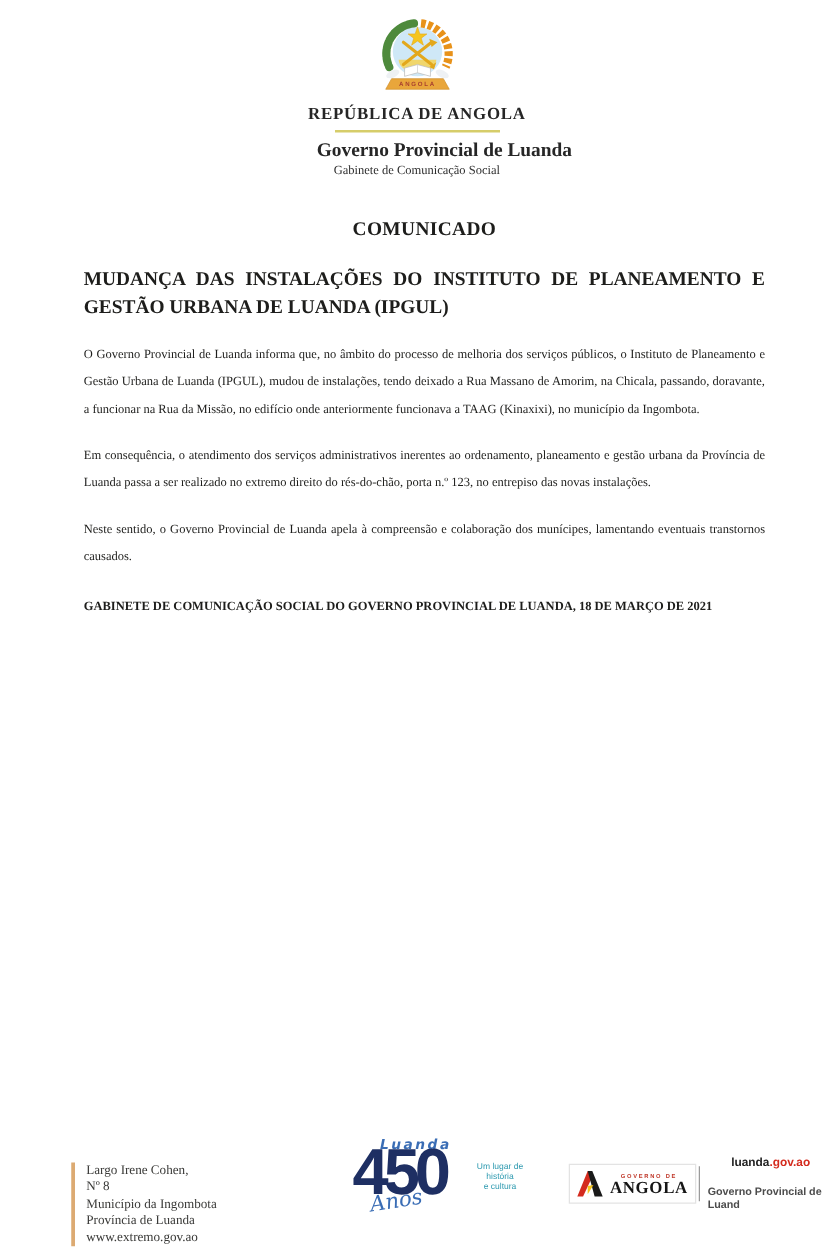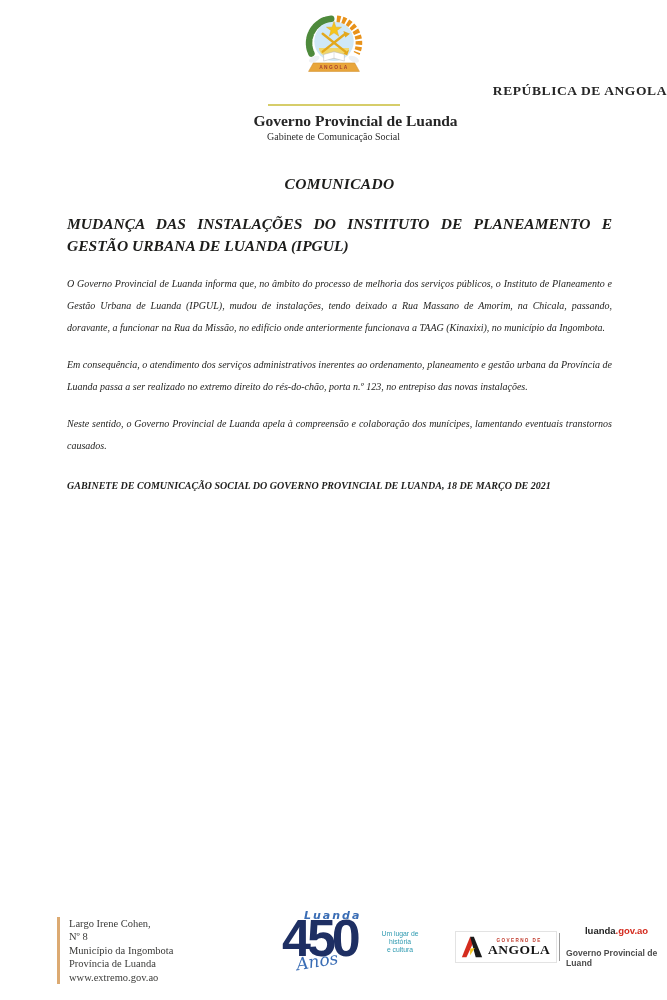--- a/index.html
+++ b/index.html
@@ -7,46 +7,46 @@
     width:667px;height:1000px;background:#ffffff;
     font-family:"Liberation Serif","DejaVu Serif",serif;
     color:#1d1d1b;position:relative;overflow:hidden;
   }
   .page{position:relative;width:667px;height:1000px;background:#fff;}
 
   
   .letterhead{padding-top:14px;text-align:center;}
   .emblem{display:block;margin:0 auto;}
   .republic{
-    font-weight:bold;font-size:13.5px;letter-spacing:.6px;margin-top:5px;color:#262626;text-align:right;
+    font-weight:bold;font-size:13.5px;letter-spacing:.6px;margin-top:5px;color:#262626;
   }
   .gold-rule{width:132px;height:2px;background:#d6cd6a;margin:5px auto 6px auto;}
   .org{font-weight:bold;font-size:15.5px;color:#262626;margin-left:44px;}
   .office{font-size:10px;margin-top:1px;color:#2e2e2e;}
 
   
-  .doc-body{padding:0 55px 0 67px;font-style:italic;}
+  .doc-body{padding:0 55px 0 67px;}
   .doc-title{
     text-align:center;font-size:15.5px;font-weight:bold;letter-spacing:.3px;
     margin:33px 0 20px 0;color:#1d1d1b;
   }
   .subject{
     font-size:15.5px;font-weight:bold;line-height:22px;text-align:justify;
     margin:0 0 16px 0;color:#1d1d1b;
   }
   .doc-body p{
     font-size:10px;line-height:22px;text-align:justify;margin:0 0 15px 0;color:#1d1d1b;
   }
   .signoff{font-weight:bold;margin-top:18px !important;}
 
   
   .doc-footer{position:absolute;left:0;bottom:0;width:667px;height:95px;}
 
   .address{
-    position:absolute;left:57px;top:12px;
+    position:absolute;left:57px;top:25px;
     border-left:3px solid #dcaa72;padding-left:9px;
     font-size:10.5px;line-height:13.4px;color:#3a3a38;
   }
 
   
   .logo450{position:absolute;left:282px;top:0;width:140px;height:88px;}
   .l450-luanda{
     position:absolute;left:22px;top:4px;
     font-family:"DejaVu Sans",sans-serif;font-style:italic;font-weight:bold;
     font-size:11px;letter-spacing:2px;color:#3a6db5;

